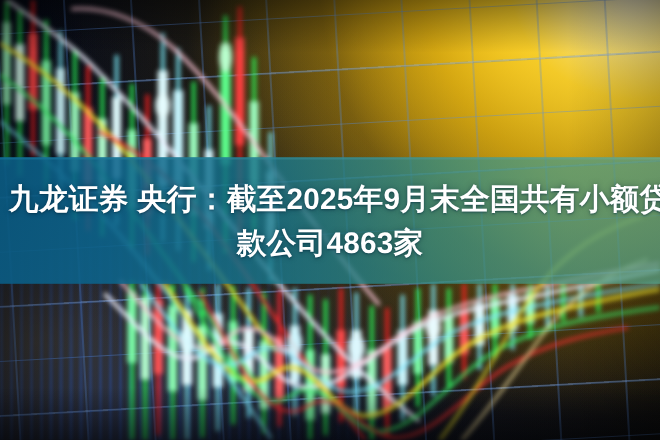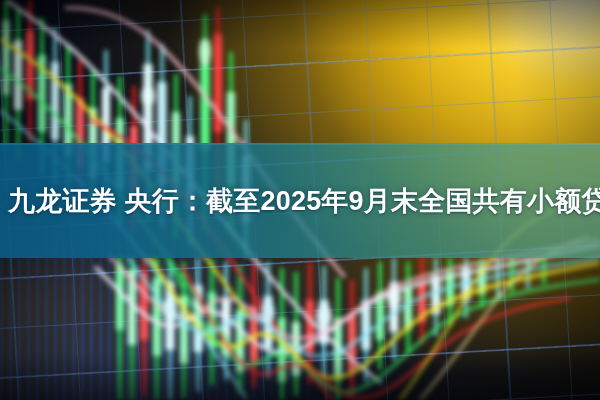--- a/index.html
+++ b/index.html
@@ -268,15 +268,16 @@
     </g>
   </svg>
 
   <div class="layer bg-vig"></div>
 
   <div class="band"></div>
   <div class="band-edge-top"></div>
 
   <div class="caption">
     <div class="caption-line l1">九龙证券 央行：截至2025年9月末全国共有小额贷</div>
+    <div class="caption-line l2">款公司4863家</div>
   </div>
 
 </div>
 
 </body></html>

